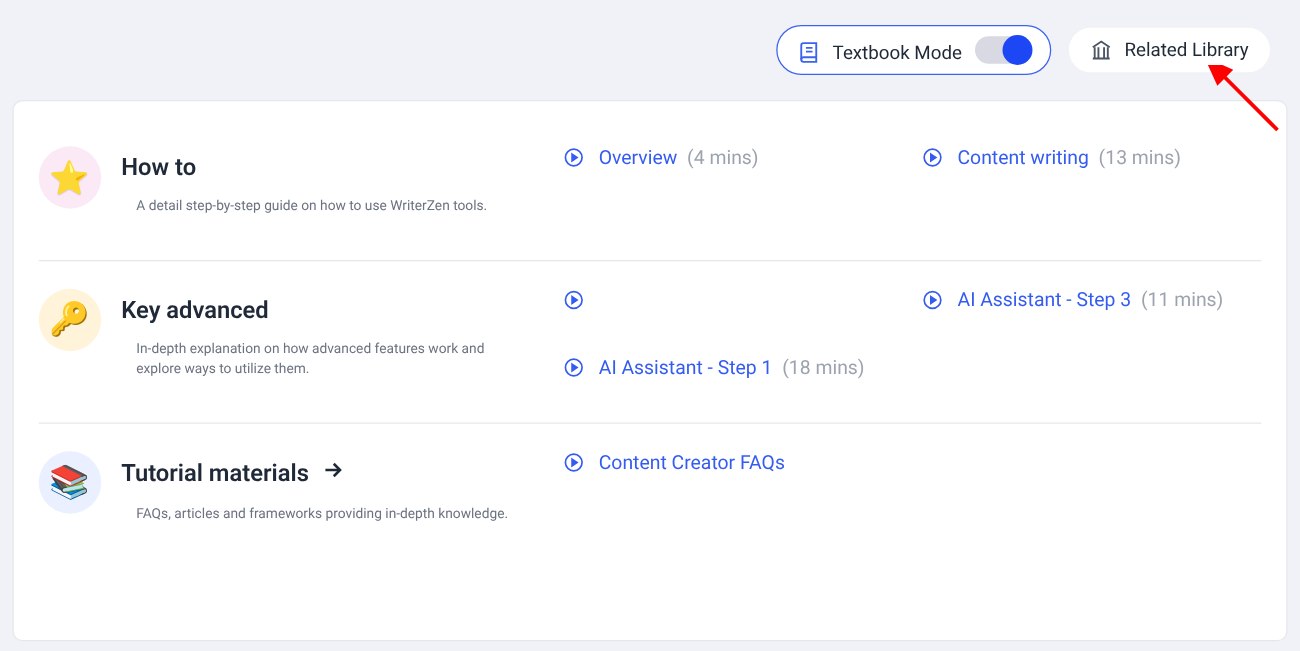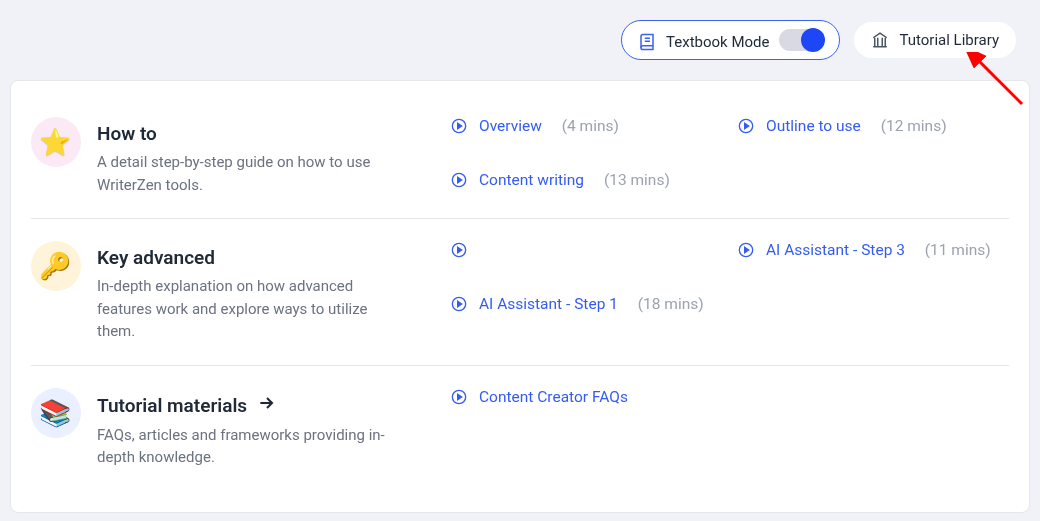--- a/index.html
+++ b/index.html
@@ -113,22 +113,22 @@
   .section-title {
     margin: 5px 0 6px 0;
     font-size: 19px;
     color: #1f2937;
     font-weight: 600;
     display: flex;
     align-items: center;
     gap: 10px;
   }
   .section-desc {
-    margin: 0;
-    font-size: 15px;
+    margin: 12px;
+    font-size: 11px;
     color: #6b7280;
     line-height: 1.5;
     max-width: 300px;
   }
   .arrow { color: #1f2937; font-weight: 700; }
 
   .section-right {
     flex: 1;
     display: grid;
     grid-template-columns: 1fr 1fr;
@@ -137,21 +137,21 @@
     align-content: start;
   }
   .link {
     display: flex;
     align-items: center;
     gap: 12px;
     font-size: 15.5px;
     color: #355cf1;
     cursor: pointer;
   }
-  .link .dur { color: #9ca3af; margin-left: 16px; }
+  .link .dur { color: #9ca3af; margin-left: 4px; }
   .play-icon {
     width: 16px;
     height: 16px;
     flex-shrink: 0;
   }
 
   
   .annotation-arrow {
     position: absolute;
     top: 52px;
@@ -181,48 +181,41 @@
     <span class="icon">
       <svg viewBox="0 0 24 24" width="18" height="18" fill="none" stroke="currentColor" stroke-width="2">
         <path d="M3 21h18"></path>
           <path d="M5 21V9"></path>
           <path d="M9 21V9"></path>
           <path d="M15 21V9"></path>
           <path d="M19 21V9"></path>
         <path d="M3 9l9-6 9 6"></path>
       </svg>
     </span>
-    <span>Tutorial Library</span>
+    <span>Related Library</span>
   </div>
 </div>
 
 <div class="card">
 
   <div class="section">
     <div class="section-left">
       <div class="badge star">⭐</div>
       <div>
         <h3 class="section-title">How to</h3>
         <p class="section-desc">A detail step-by-step guide on how to use WriterZen tools.</p>
       </div>
     </div>
     <div class="section-right">
       <a class="link">
         <svg class="play-icon" viewBox="0 0 24 24" fill="none" stroke="#355cf1" stroke-width="2">
             <circle cx="12" cy="12" r="10"></circle>
             <polygon points="10,8 16,12 10,16" fill="#355cf1"></polygon>
           </svg>
         <span><span>Overview</span> <span class="dur">(4 mins)</span></span>
-      </a>
-      <a class="link">
-        <svg class="play-icon" viewBox="0 0 24 24" fill="none" stroke="#355cf1" stroke-width="2">
-            <circle cx="12" cy="12" r="10"></circle>
-            <polygon points="10,8 16,12 10,16" fill="#355cf1"></polygon>
-          </svg>
-        <span><span>Outline to use</span> <span class="dur">(12 mins)</span></span>
       </a>
       <a class="link">
         <svg class="play-icon" viewBox="0 0 24 24" fill="none" stroke="#355cf1" stroke-width="2">
             <circle cx="12" cy="12" r="10"></circle>
             <polygon points="10,8 16,12 10,16" fill="#355cf1"></polygon>
           </svg>
         <span><span>Content writing</span> <span class="dur">(13 mins)</span></span>
       </a>
     </div>
   </div>

